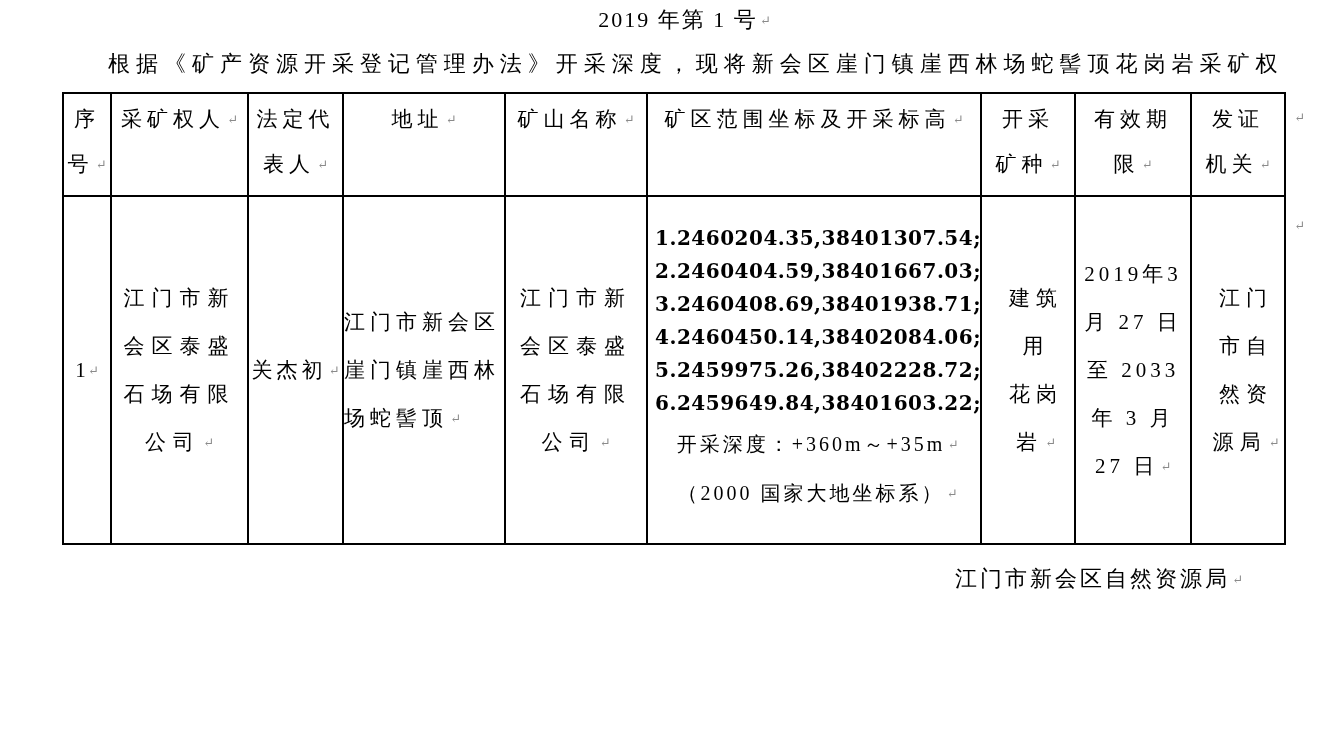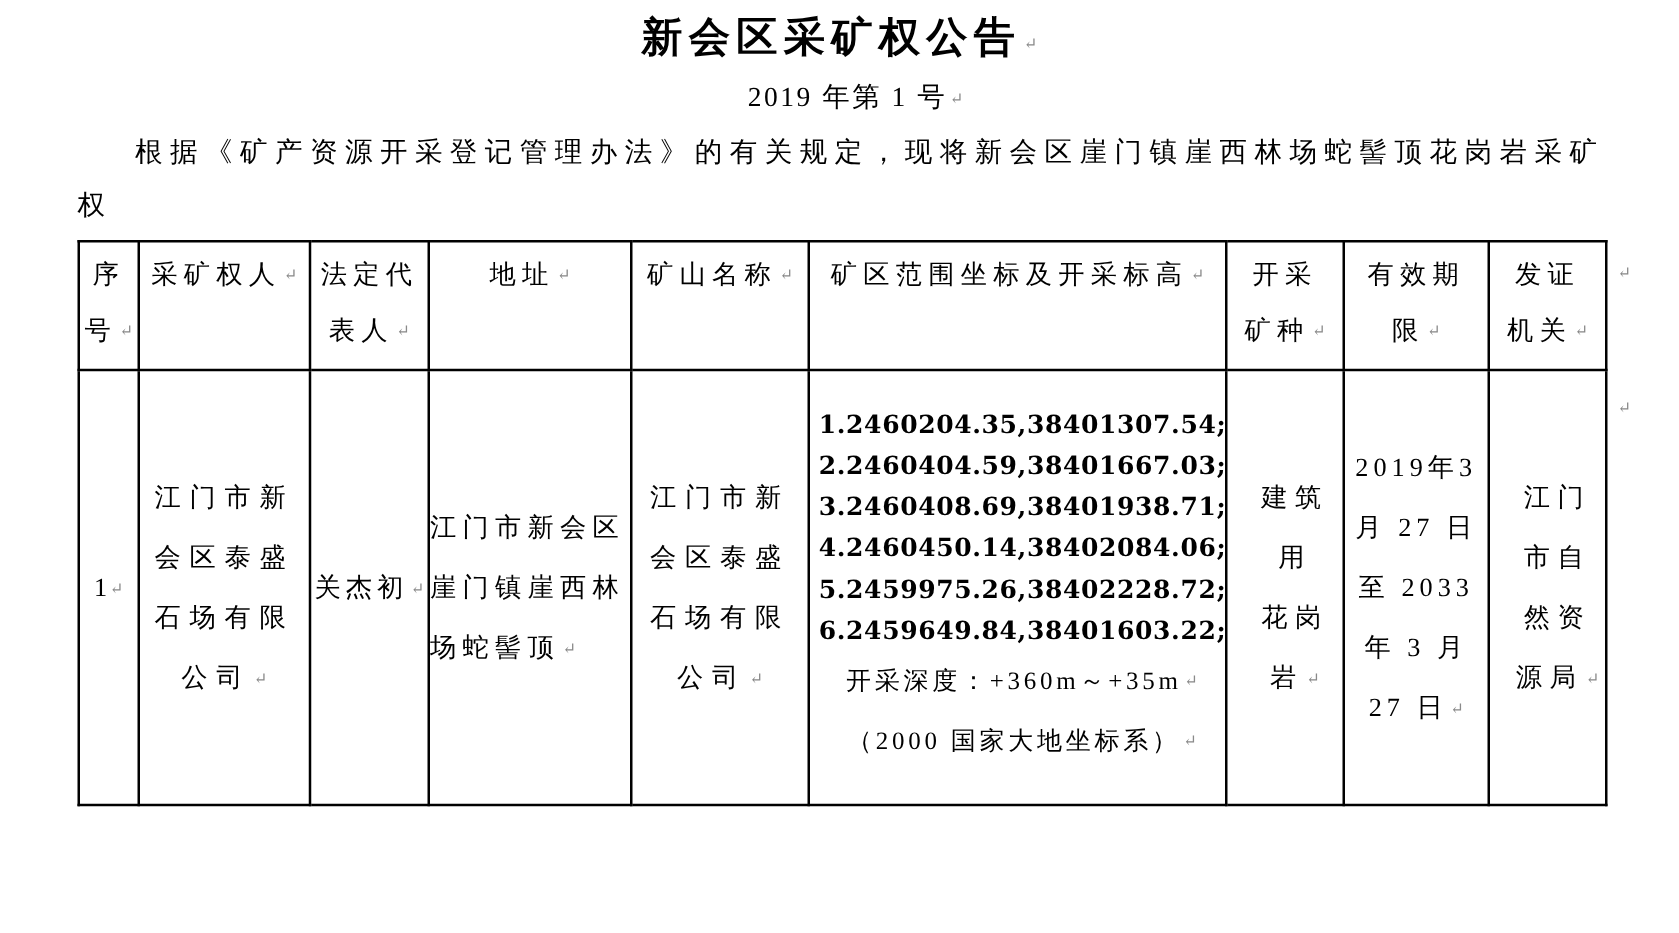--- a/index.html
+++ b/index.html
@@ -30,26 +30,25 @@
   .pmark { color:#8a8a8a; font-size:13px; letter-spacing:0; font-weight:normal; margin-left:2px; vertical-align:2px; }
   .pmark.abs { position:absolute; }
 
   .sig-org { margin-top:14px; text-align:right; padding-right:100px; font-size:22px; letter-spacing:3px; line-height:40px; }
 </style>
 </head>
 <body>
 
 <div class="page">
 
-  <div class="title"><span>新会区采矿权公告</span><span class="pmark">↵</span></div>
 
   <div class="issue"><span>2019 年第 1 号</span><span class="pmark">↵</span></div>
 
   <div class="intro">
-    <div class="l1">根据《矿产资源开采登记管理办法》的有关规定，现将新会区崖门镇崖西林场蛇髻顶花岗岩采矿权</div>
+    <div class="l1">根据《矿产资源开采登记管理办法》开采深度，现将新会区崖门镇崖西林场蛇髻顶花岗岩采矿权</div>
   </div>
 
   <div class="tablewrap">
     <table>
       <colgroup>
         <col style="width:48px">
           <col style="width:137px">
           <col style="width:95px">
         <col style="width:162px">
           <col style="width:142px">
@@ -146,14 +145,15 @@
             <div>然资</div>
             <div><span>源局</span><span class="pmark">↵</span></div>
           </td>
         </tr>
       </tbody>
     </table>
     <span class="pmark abs" style="left:1230px; top:18px;">↵</span>
     <span class="pmark abs" style="left:1230px; top:126px;">↵</span>
   </div>
 
+  <div class="sig-org"><span>江门市新会区自然资源局</span><span class="pmark">↵</span></div>
 
 </div>
 
 </body></html>

